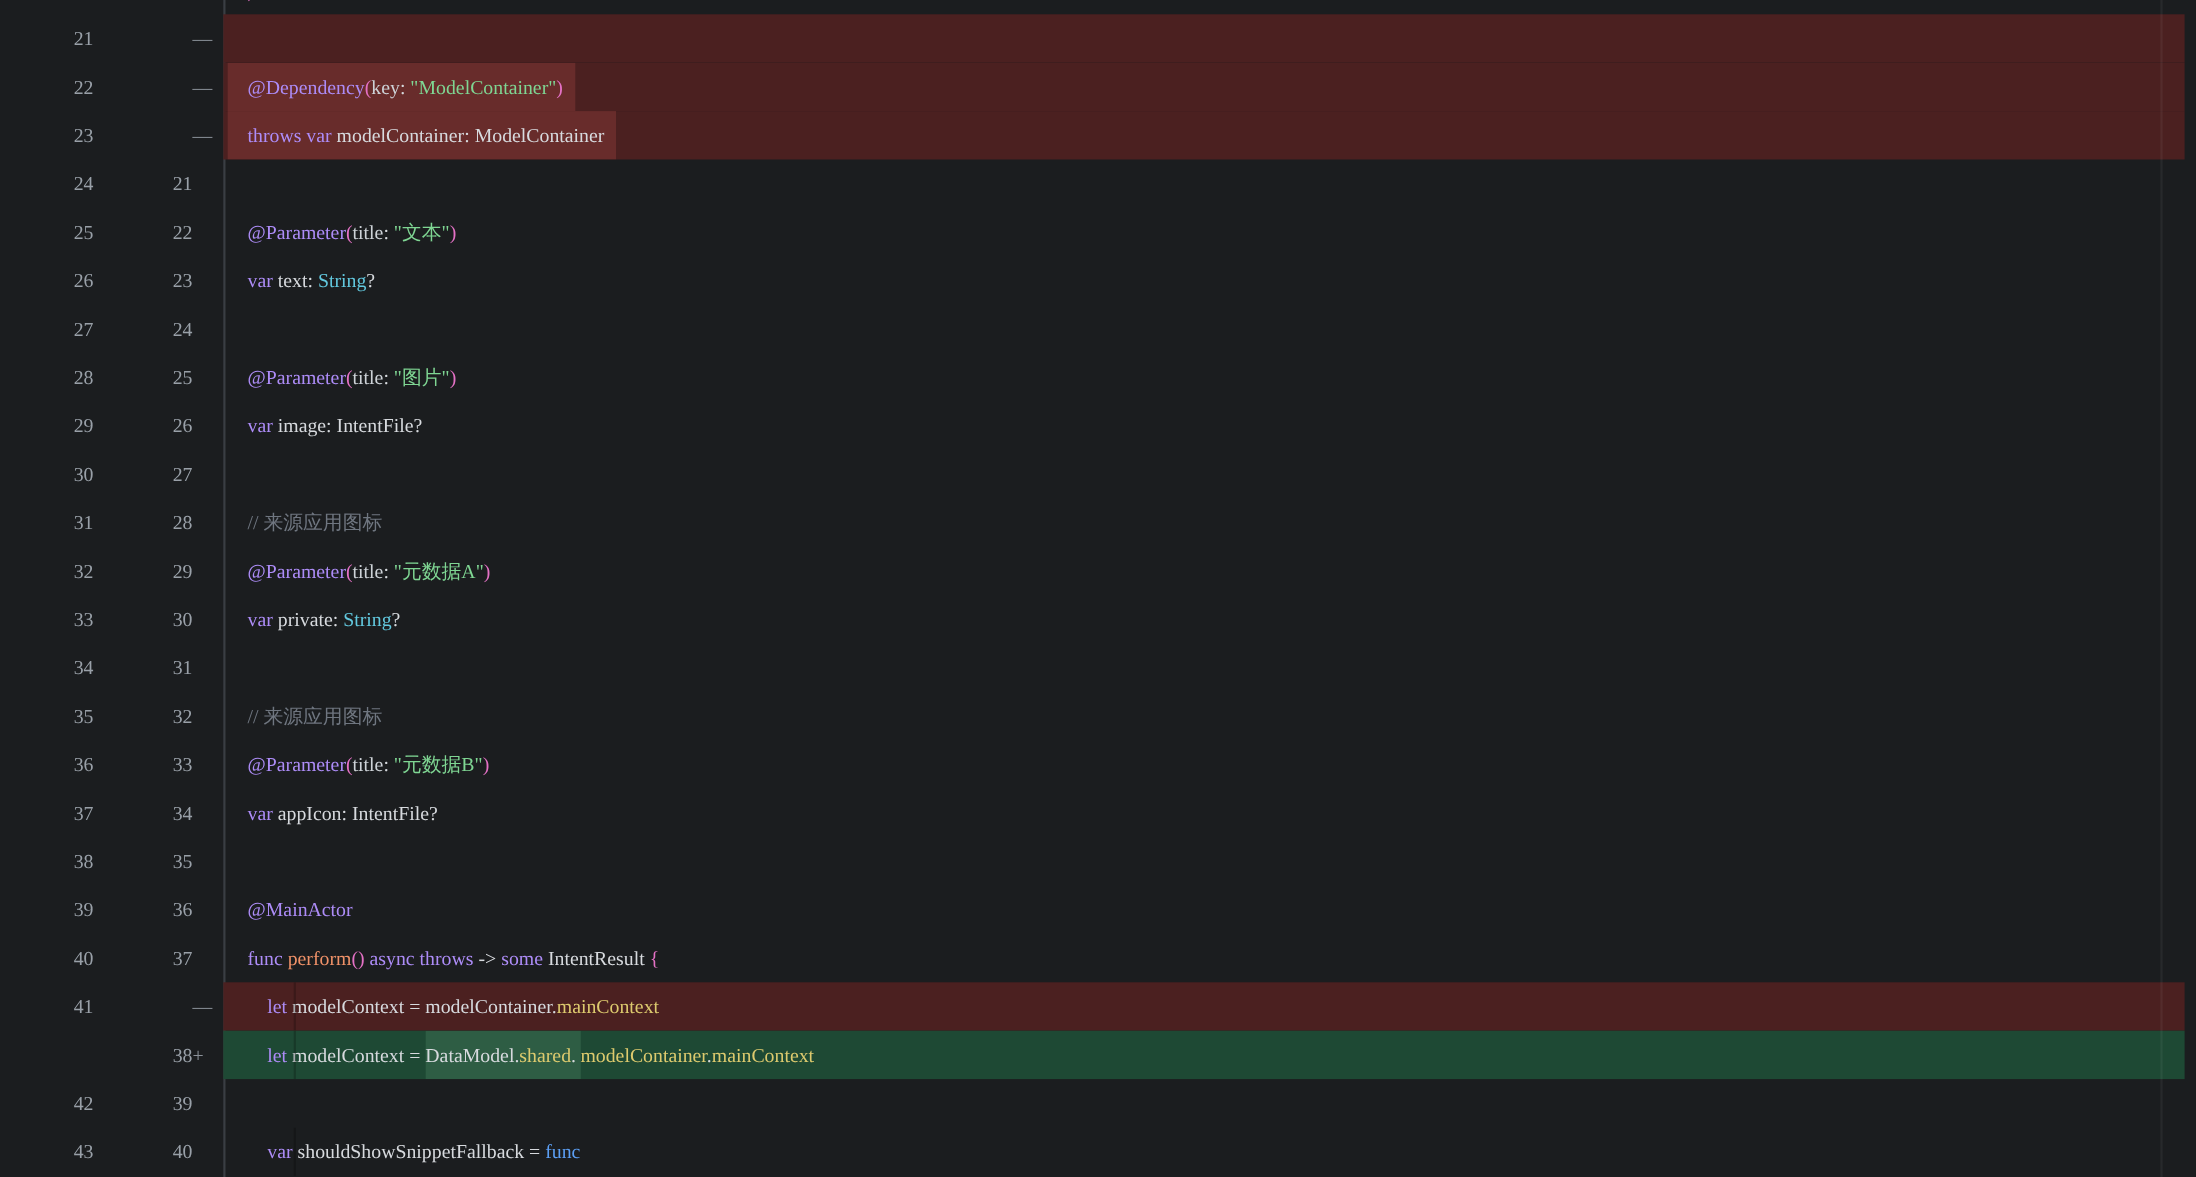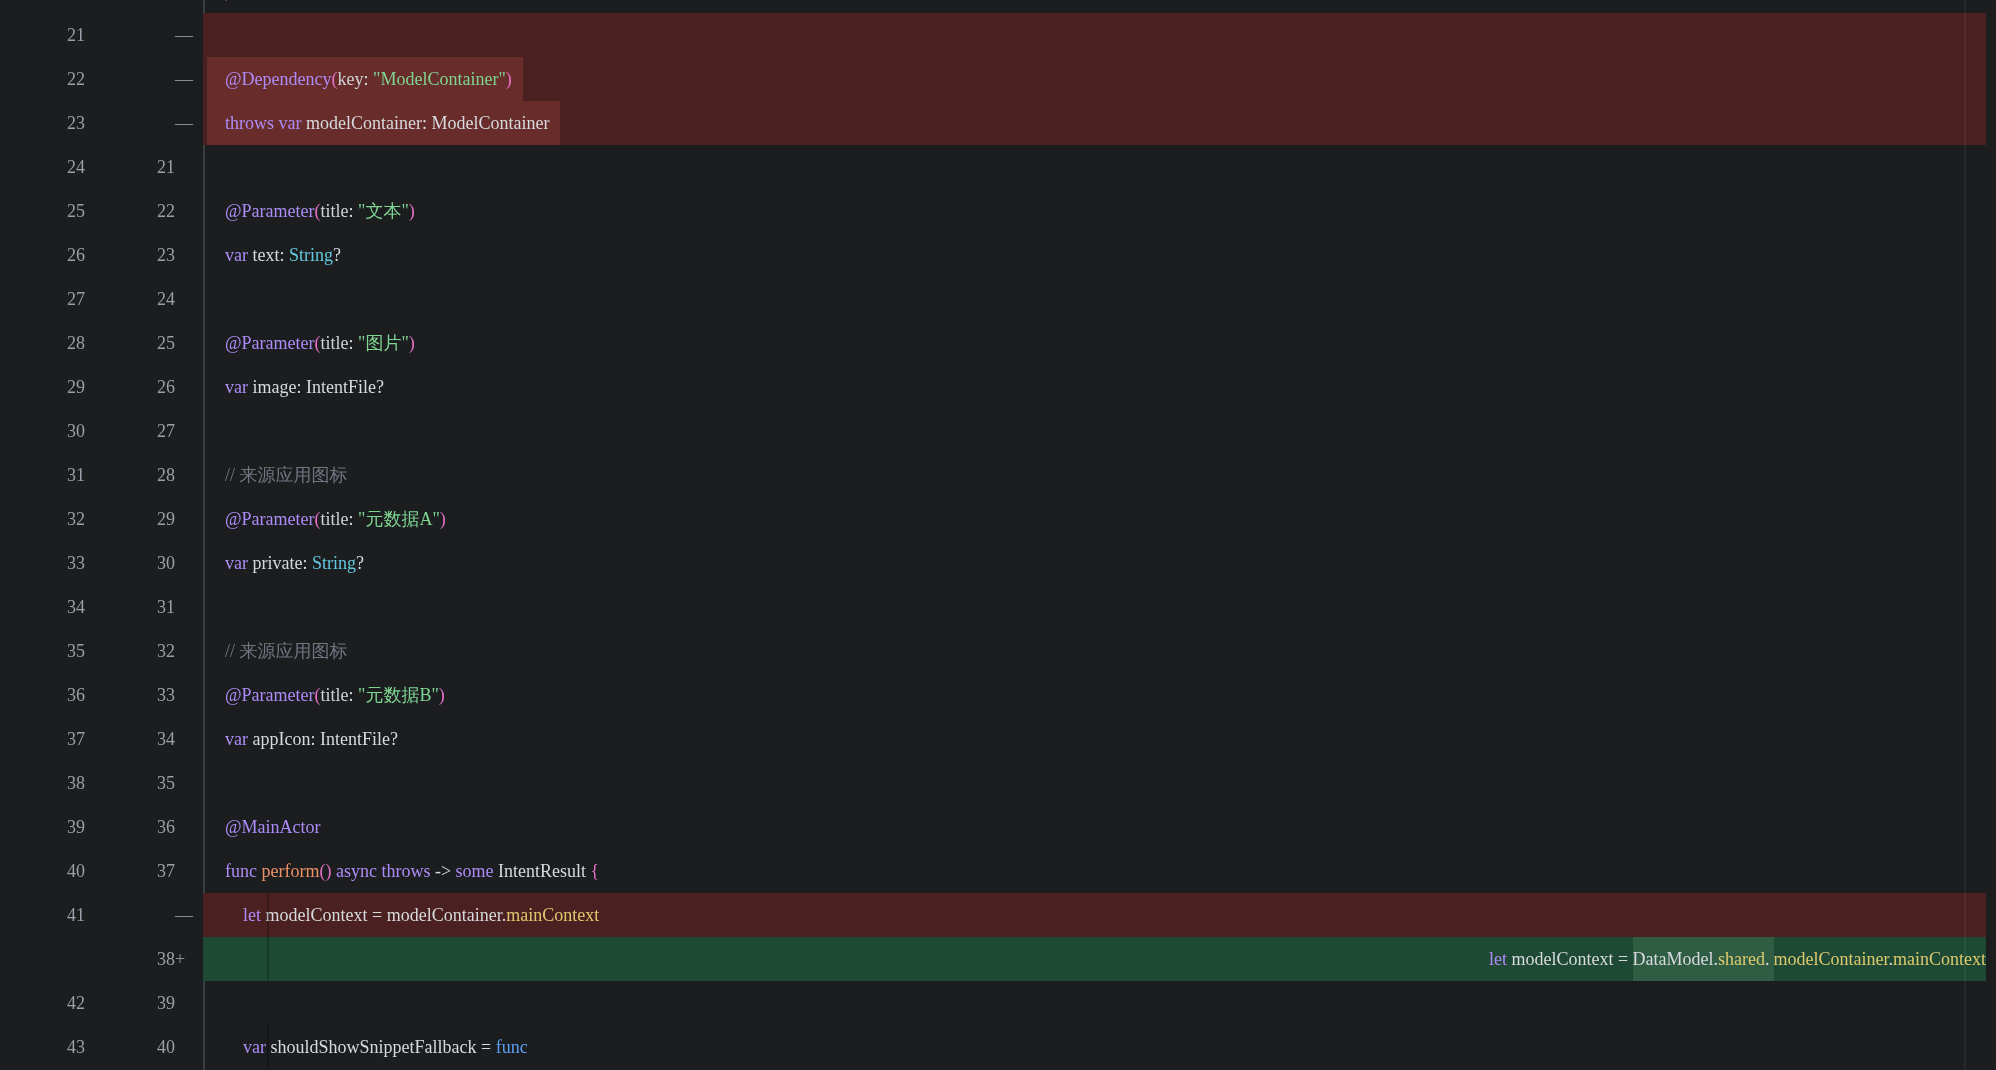--- a/index.html
+++ b/index.html
@@ -37,21 +37,21 @@
   .g-mark { width: 28px; text-align: left; color: var(--marker, #8b9199); white-space: pre; }
   .code {
     position: relative;
     flex: 1;
     margin-right: 10px;
     padding-left: 4px;
     white-space: pre;
     overflow: hidden;
   }
   .row.del .code { background: var(--delLine, #4b2020); }
-  .row.add .code { background: var(--addLine, #1e4934); text-align: right; }
+  .row.add .code { background: var(--addLine, #1e4934); }
   .code.guide::before {
     content: "";
     position: absolute; left: 64px; top: 0; bottom: 0; width: 2px;
     background: rgba(0,0,0,0.22);
   }
   .hl { display: inline-block; vertical-align: top; }
   .hl-del { background: var(--delWord, #682c2b); padding-right: 11px; }
   .hl-add { background: var(--addWord, #2e5d44); padding-right: 4px; }
   .tok-kw { color: var(--kw, #ad8cf7); }
   .tok-fn { color: var(--fn, #ef9168); }

